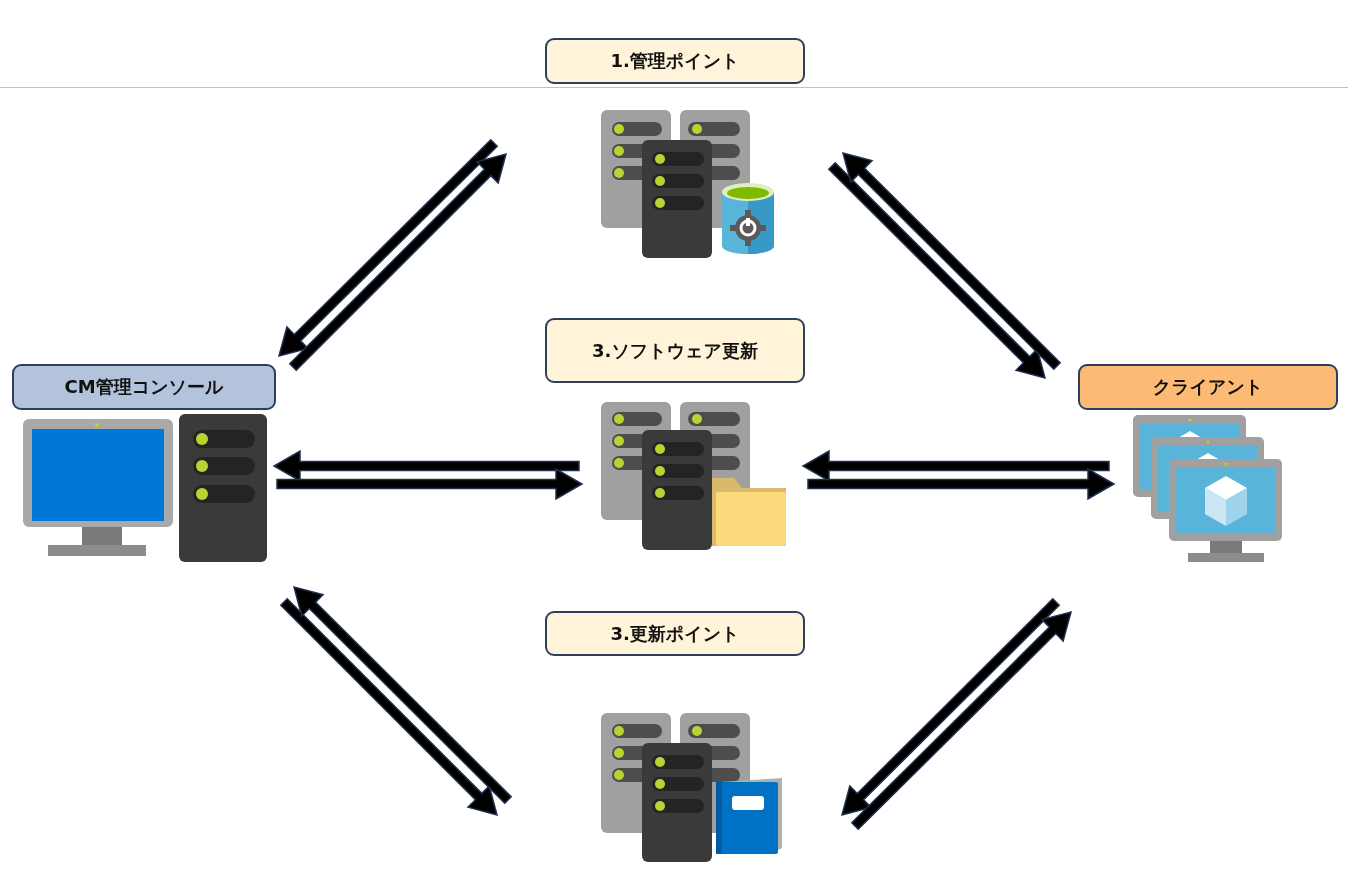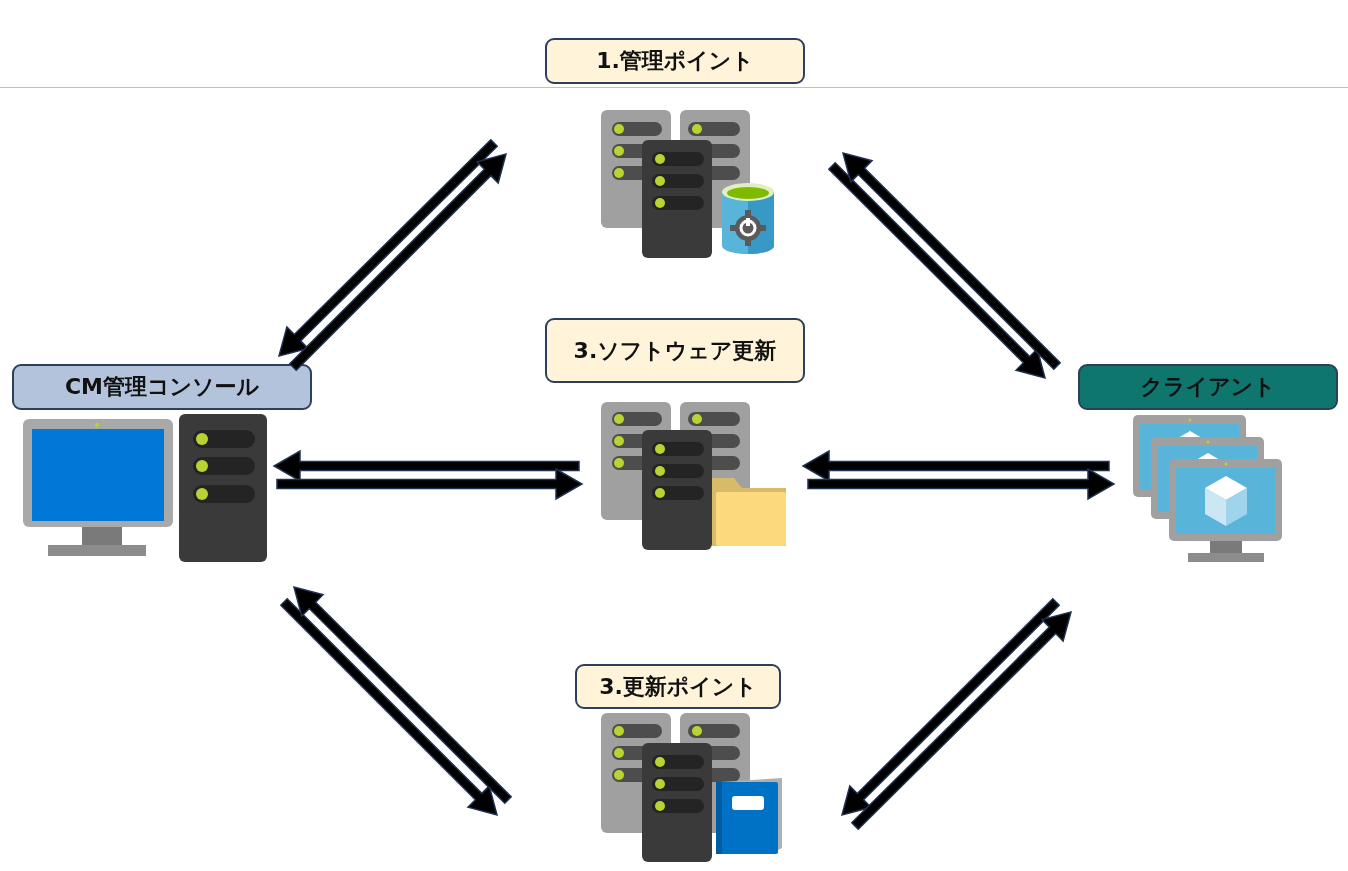--- a/index.html
+++ b/index.html
@@ -1,28 +1,28 @@
 <!DOCTYPE html>
 <html><head>
   <meta charset="utf-8">
   <style>
     html, body { margin: 0; padding: 0; background: #ffffff; }
     body { width: 1348px; height: 871px; position: relative; overflow: hidden;
            font-family: "DejaVu Sans", "Liberation Sans", sans-serif; }
     .hline { position: absolute; left: 0; top: 87px; width: 1348px; height: 1px; background: #c0c0c0; }
     .label { position: absolute; box-sizing: border-box; border: 2px solid #2e3f5c; border-radius: 9px;
              display: flex; align-items: center; justify-content: center; text-align: center;
-             font-weight: bold; font-size: 22px; color: #111; line-height: 26px; }
+             font-weight: bold; font-size: 18px; color: #111; line-height: 26px; }
     .label.cream { background: #fff4d9; }
     .label.blue  { background: #b4c3dc; }
-    .label.green { background: #0f766e; align-items: center; }
+    .label.green { background: #fdba74; align-items: center; }
     #lbl-mp  { left: 545px; top: 38px;  width: 260px; height: 46px; }
     #lbl-sup { left: 545px; top: 318px; width: 260px; height: 65px; }
-    #lbl-up  { left: 545px; top: 664px; width: 206px; height: 45px; margin-left: 30px; }
-    #lbl-cm  { left: 12px;  top: 364px; width: 300px; height: 46px; }
+    #lbl-up  { left: 545px; top: 611px; width: 260px; height: 45px; }
+    #lbl-cm  { left: 12px;  top: 364px; width: 264px; height: 46px; }
     #lbl-cl  { left: 1078px; top: 364px; width: 260px; height: 46px; }
     .icon { position: absolute; }
     svg.arrows { position: absolute; left: 0; top: 0; }
   </style>
 </head>
 <body>
 
 <div class="hline"></div>
 
 <div id="lbl-mp" class="label cream">

